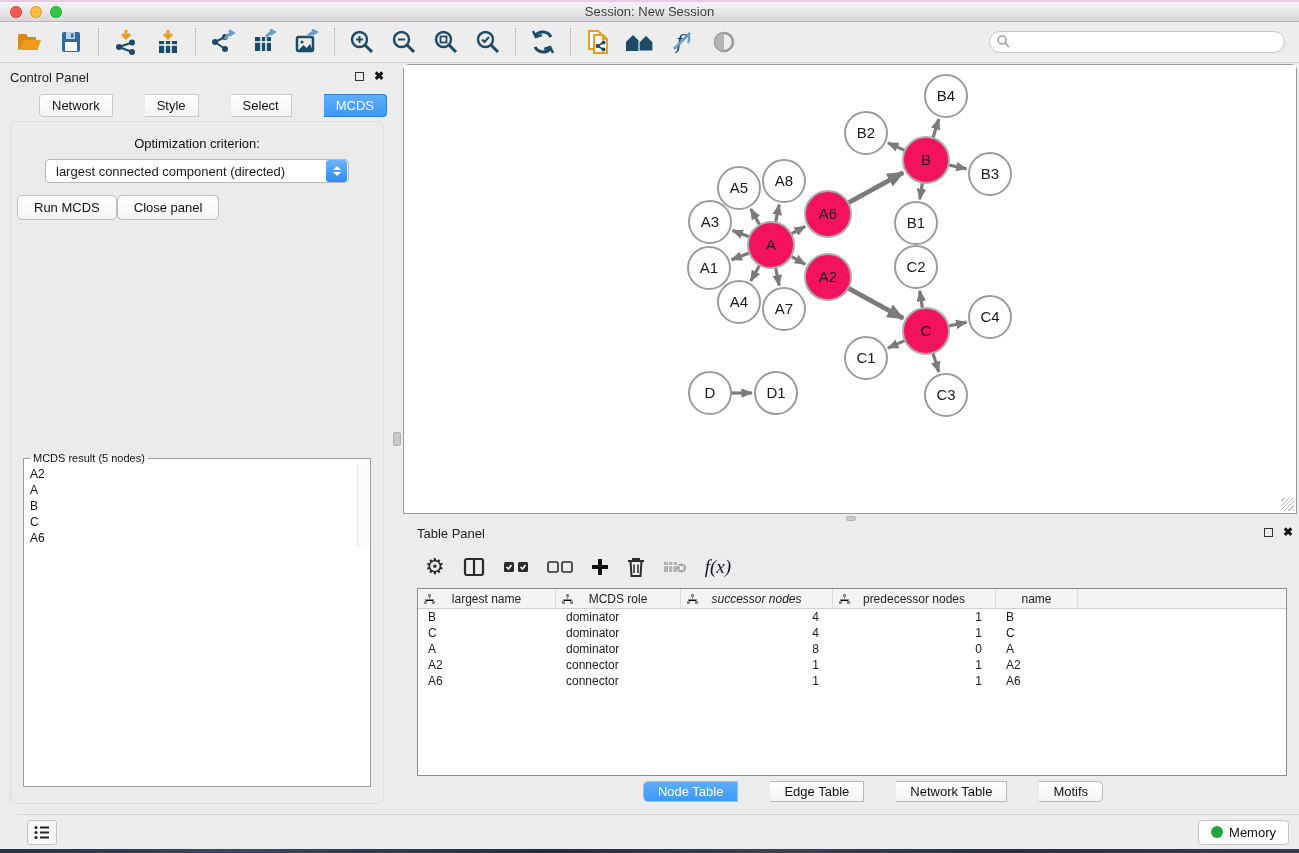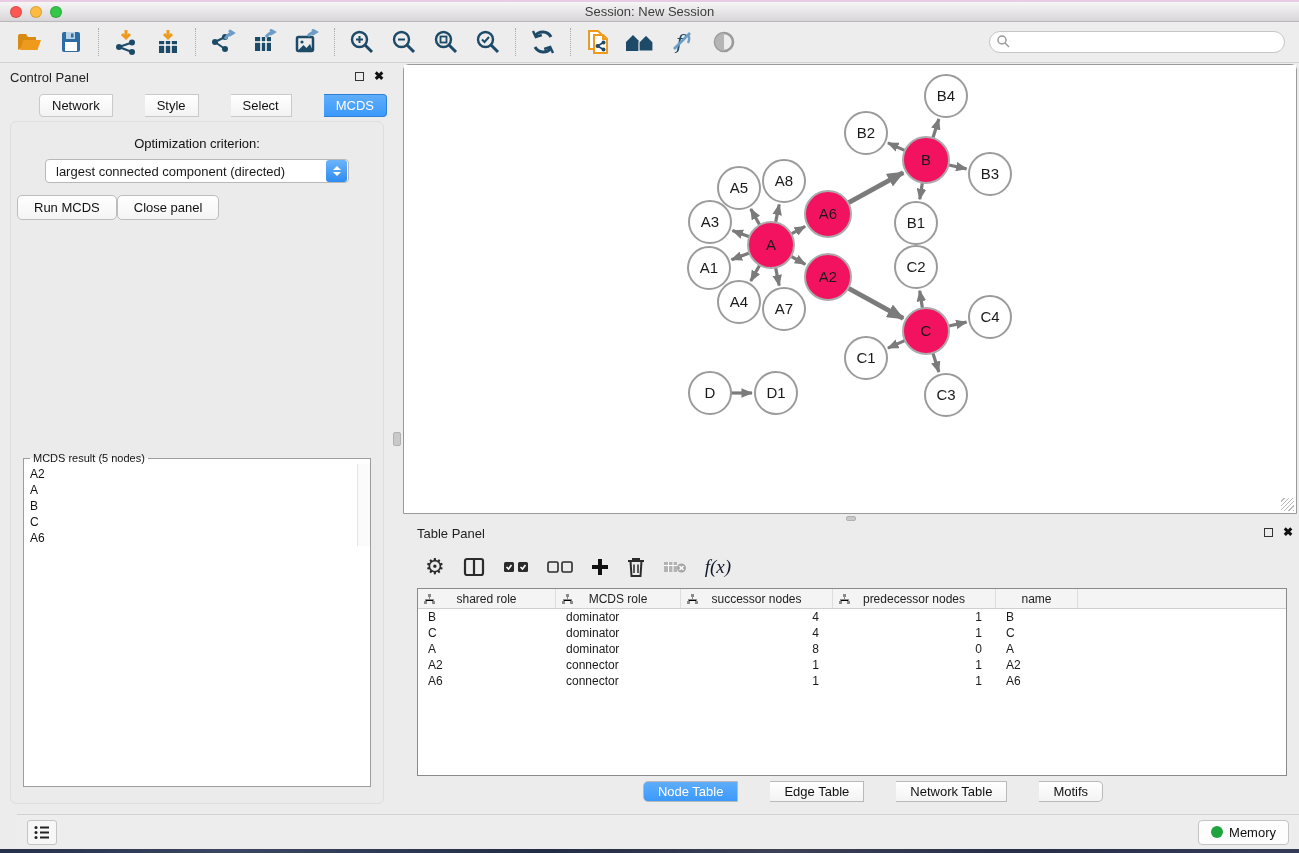--- a/index.html
+++ b/index.html
@@ -561,36 +561,36 @@
               <svg class="tree-ic" width="11" height="11" viewBox="0 0 11 11">
                 <g fill="#8a8a8a">
                   <rect x="4" y="0" width="3" height="3"></rect>
                   <rect x="0" y="7" width="3" height="3"></rect>
                   <rect x="8" y="7" width="3" height="3"></rect>
                 </g>
                 <g stroke="#8a8a8a" stroke-width="1">
                   <path d="M5.5 3 v2.5 M1.5 7 v-1.5 h8 v1.5"></path>
                 </g>
               </svg>
-              <span>shared role</span>
+              <span>largest name</span>
             </div>
             <div class="th" style="width: 125px;">
               <svg class="tree-ic" width="11" height="11" viewBox="0 0 11 11">
                 <g fill="#8a8a8a">
                   <rect x="4" y="0" width="3" height="3"></rect>
                   <rect x="0" y="7" width="3" height="3"></rect>
                   <rect x="8" y="7" width="3" height="3"></rect>
                 </g>
                 <g stroke="#8a8a8a" stroke-width="1">
                   <path d="M5.5 3 v2.5 M1.5 7 v-1.5 h8 v1.5"></path>
                 </g>
               </svg>
               <span>MCDS role</span>
             </div>
-            <div class="th" style="width: 152px;">
+            <div class="th" style="width: 152px; font-style: italic;">
               <svg class="tree-ic" width="11" height="11" viewBox="0 0 11 11">
                 <g fill="#8a8a8a">
                   <rect x="4" y="0" width="3" height="3"></rect>
                   <rect x="0" y="7" width="3" height="3"></rect>
                   <rect x="8" y="7" width="3" height="3"></rect>
                 </g>
                 <g stroke="#8a8a8a" stroke-width="1">
                   <path d="M5.5 3 v2.5 M1.5 7 v-1.5 h8 v1.5"></path>
                 </g>
               </svg>

